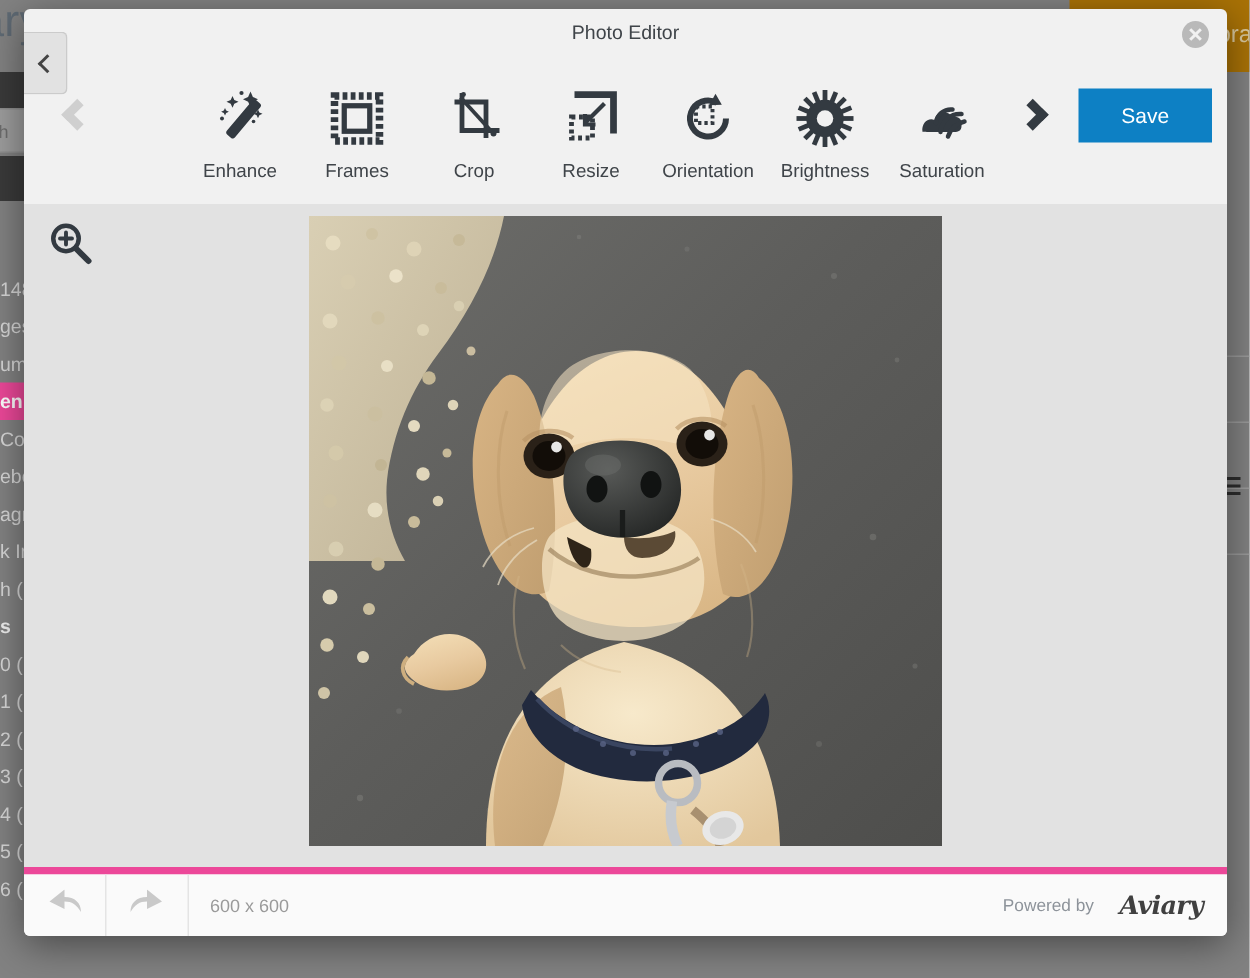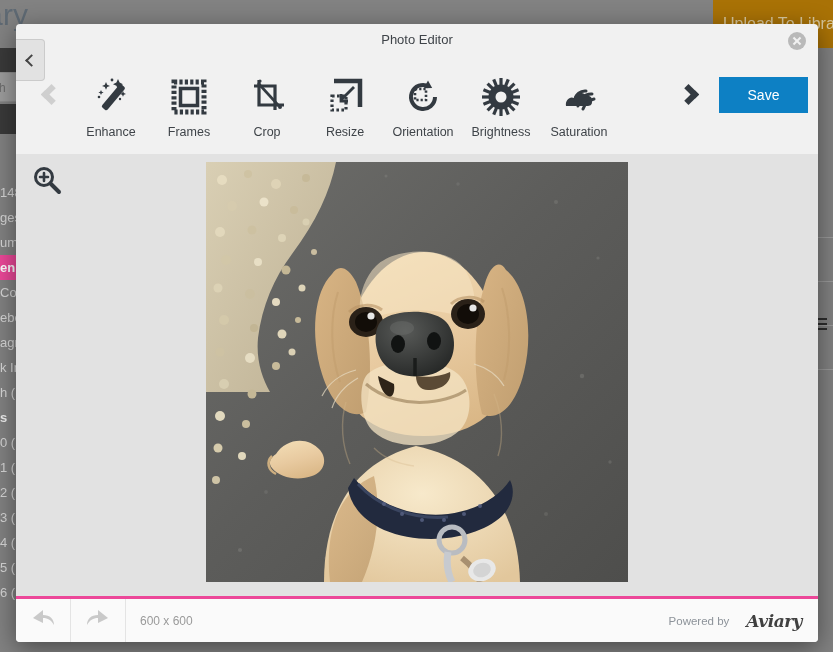--- a/index.html
+++ b/index.html
@@ -113,21 +113,21 @@
     display: block;
     height: 2px;
     background: #2d2d2d;
     margin-bottom: 3px;
   }
 
   
   #editor-modal {
     position: absolute;
     left: 16px;
-    top: 24px;
+    top: 6px;
     width: 802px;
     height: 618px;
     background: #f1f1f1;
     border-radius: 4px;
     box-shadow: 0 6px 26px rgba(0,0,0,0.45);
     overflow: visible;
     display: flex;
     flex-direction: column;
   }
 
@@ -212,21 +212,21 @@
     width: 15px; height: 15px;
     border-left: 6px solid #333a41;
     border-bottom: 6px solid #333a41;
   }
   .nav-chev.left .g  { transform: rotate(45deg); border-color: #cfcfcf; }
   .nav-chev.right .g { transform: rotate(-135deg); }
 
   .tools {
     display: flex;
     flex: 1;
-    justify-content: flex-start;
+    justify-content: flex-end;
     align-items: flex-start;
     padding: 0 4px;
   }
   .tool {
     width: 78px;
     text-align: center;
     cursor: pointer;
     padding-top: 4px;
   }
   .tool .glyph {
@@ -277,21 +277,21 @@
     height: 420px;
     overflow: hidden;
     position: relative;
     background: #5b5b5b;
   }
 
   
   .footer {
     height: 46px;
     background: #fafafa;
-    border-top: 3px solid #ec4899;
+    border-top: 5px solid #ec4899;
     display: flex;
     align-items: center;
     flex: none;
     border-radius: 0 0 4px 4px;
   }
   .footer-btn {
     width: 55px;
     height: 100%;
     display: flex;
     align-items: center;

